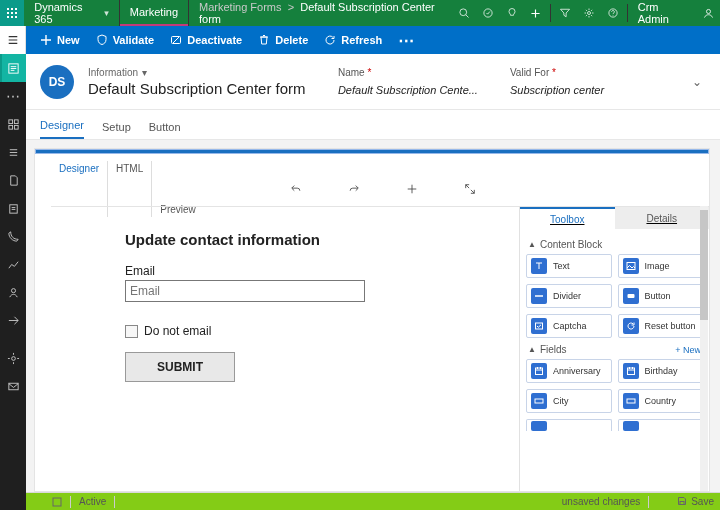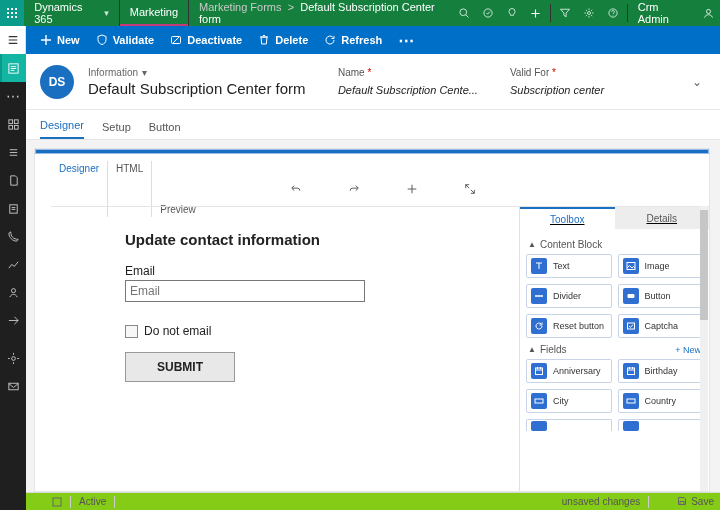--- a/index.html
+++ b/index.html
@@ -437,33 +437,33 @@
                         <div class="ic">
                           <svg viewBox="0 0 10 10">
                             <rect x="1.5" y="3" width="7" height="4" rx="1" fill="#fff"></rect>
                           </svg>
                         </div>
                         <span>Button</span>
                       </div>
                     <div class="tb-item">
                         <div class="ic">
                           <svg viewBox="0 0 10 10">
-                            <path d="M8 5a3 3 0 11-1-2.2M8 1.5V4H5.5" fill="none" stroke="#fff"></path>
-                          </svg>
-                        </div>
-                        <span>Reset button</span>
-                      </div>
-                    <div class="tb-item">
-                        <div class="ic">
-                          <svg viewBox="0 0 10 10">
                             <rect x="1.5" y="2" width="7" height="6" fill="none" stroke="#fff"></rect>
                             <path d="M3 5l1.3 1.3L7 3.8" fill="none" stroke="#fff"></path>
                           </svg>
                         </div>
                         <span>Captcha</span>
+                      </div>
+                    <div class="tb-item">
+                        <div class="ic">
+                          <svg viewBox="0 0 10 10">
+                            <path d="M8 5a3 3 0 11-1-2.2M8 1.5V4H5.5" fill="none" stroke="#fff"></path>
+                          </svg>
+                        </div>
+                        <span>Reset button</span>
                       </div>
                   </div>
                   <div class="tb-sect">
                       <span class="tri">▲</span>
                       <span>Fields</span>
                       <span class="lnk">+ New</span>
                     </div>
                   <div class="tb-grid">
                     <div class="tb-item">
                         <div class="ic">

